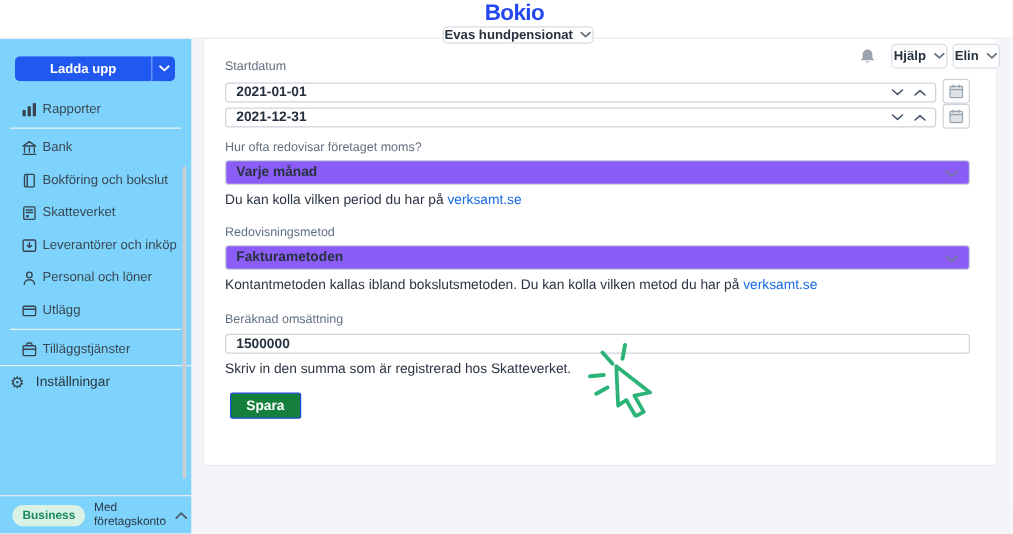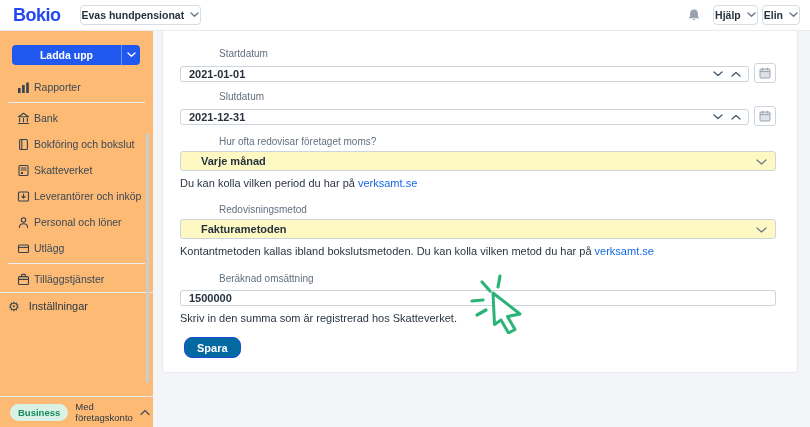--- a/index.html
+++ b/index.html
@@ -2,31 +2,31 @@
 <html><head>
 <meta charset="utf-8">
 <style>
   * { margin:0; padding:0; box-sizing:border-box; }
   html,body { background:#fff; }
   body { font-family:"Liberation Sans", sans-serif; }
   .page { position:relative; width:810px; height:427px; background:#f4f5f8; overflow:hidden; }
 
   
   .header { position:absolute; top:0; left:0; width:810px; height:31px; background:#fff;
-            border-bottom:1px solid #e8eaee; display:flex; align-items:center; z-index:5; }
+            border-bottom:1px solid #e8eaee; display:flex; align-items:center; z-index:5;flex-direction:column; }
   .logo { font-size:18px; font-weight:800; color:#2348f0; letter-spacing:-0.5px; margin-left:13px; cursor:pointer; }
   .chip { display:inline-flex; align-items:center; gap:6px; height:20px; padding:0 1px;
           background:#fff; border:1px solid #d8dde3; border-radius:4px; font-size:10.5px;
           font-weight:700; color:#27323f; cursor:pointer; font-family:inherit; }
   .company-chip { margin-left:19px; }
   .header-right { margin-left:auto; display:flex; align-items:center; gap:4px; margin-right:10px; }
   .bell-btn { background:none; border:none; cursor:pointer; margin-right:8px; display:flex; align-items:center; }
 
   
-  .sidebar { position:absolute; top:31px; left:0; width:153px; height:396px; background:#fdba74;
+  .sidebar { position:absolute; top:31px; left:0; width:153px; height:396px; background:#7dd3fc;
              display:flex; flex-direction:column; z-index:4; }
   .upload-wrap { margin:14px 13px 0 12px; height:20px; display:flex; border-radius:4px; overflow:hidden; }
   .upload-main { flex:1; background:#2158f0; color:#fff; border:none; font-size:10.5px; font-weight:700;
                  cursor:pointer; font-family:inherit; }
   .upload-chev { width:19px; background:#2158f0; border:none; border-left:1px solid rgba(255,255,255,.35);
                  cursor:pointer; display:flex; align-items:center; justify-content:center; }
   .nav { margin-top:9px; }
   .nav-item { height:26px; display:flex; align-items:center; gap:4px; padding-left:17px;
               font-size:10.5px; color:#3a4855; cursor:pointer; }
   .nav-ic { width:13px; display:flex; justify-content:center; }
@@ -41,41 +41,41 @@
   .plan-label { font-size:9.5px; color:#2b3845; }
   .plan-chev { margin-left:auto; background:none; border:none; cursor:pointer; display:flex; }
   .scroll-thumb { position:absolute; left:146px; top:102px; width:3px; height:250px;
                   background:#c9ced4; border-radius:3px; cursor:pointer; }
 
   
   .main { position:absolute; top:31px; left:153px; right:0; bottom:0; background:#f4f5f8; }
   .card { position:absolute; left:9px; top:0; width:636px; height:342px; background:#fff;
           border:1px solid #e9ecef; border-top:none; border-radius:0 0 4px 4px;
           padding:17px 21px 0 17px; }
-  .f-label { font-size:10px; color:#61707f; height:12px; line-height:12px; margin-bottom:3px;margin-left:39px; }
+  .f-label { font-size:10px; color:#61707f; height:12px; line-height:12px; margin-bottom:3px; }
   .inp { height:16px; border:1px solid #ced4db; border-radius:3px; background:#fff;
          font-size:11px; font-weight:600; color:#27323f; padding:0 8px; width:100%;
          font-family:inherit; }
   .date-row { display:flex; align-items:center; gap:5px; }
   .date-field { position:relative; width:572px; }
   .date-field .inp { width:100%; padding-right:46px; }
   .steppers { position:absolute; right:8px; top:0; height:20px; display:flex; align-items:center; gap:8px; }
   .stepper { background:none; border:none; cursor:pointer; display:flex; padding:0; }
   .cal-btn { width:22px; height:20px; border:1px solid #ced4db; border-radius:3px; background:#fff;
              cursor:pointer; display:flex; align-items:center; justify-content:center; }
-  .select { position:relative; height:20px; border:1px solid #ced4db; border-radius:3px; background:#fef9c3;
-            font-size:11px; font-weight:600; color:#27323f; line-height:18px; padding:0 26px 0 20px;
+  .select { position:relative; height:20px; border:1px solid #ced4db; border-radius:3px; background:#8b5cf6;
+            font-size:11px; font-weight:600; color:#27323f; line-height:18px; padding:0 26px 0 8px;
             cursor:pointer; }
   .select .sel-chev { position:absolute; right:8px; top:7px; }
   .help { font-size:11px; color:#2b3542; line-height:13px; }
   .help a { color:#176ae5; text-decoration:none; cursor:pointer; }
   .mt-g1 { margin-top:8px; } .mt-g2 { margin-top:10px; } .mt-help { margin-top:6px; }
   .mt-g3 { margin-top:14px; } .mt-g4 { margin-top:15px; } .mt-btn { margin-top:12px; }
-  .save-btn { margin-left:4px; height:21px; padding:0 12px; background:#0369a1; border:1px solid #1b4cdb;
-              border-radius:8px; color:#fff; font-size:11px; font-weight:700; cursor:pointer; font-family:inherit; }
+  .save-btn { margin-left:4px; height:21px; padding:0 12px; background:#15803d; border:1px solid #1b4cdb;
+              border-radius:2px; color:#fff; font-size:11px; font-weight:700; cursor:pointer; font-family:inherit; }
   .cursor { position:absolute; left:470px; top:274px; z-index:9; pointer-events:none; }
 </style>
 </head>
 <body>
 
 <div class="page">
 
   <header class="header">
     <div class="logo">Bokio</div>
     <button class="chip company-chip">
@@ -238,21 +238,20 @@
           </span>
         </div>
         <button class="cal-btn">
           <svg width="12" height="12" viewBox="0 0 12 12">
               <rect x="1" y="2" width="10" height="9" rx="1" fill="#dfe3e8" stroke="#99a2ac"></rect>
               <path d="M3.5 0.8v2.4M8.5 0.8v2.4M1 4.6h10" stroke="#99a2ac" fill="none"></path>
             </svg>
         </button>
       </div>
 
-      <div class="f-label mt-g1">Slutdatum</div>
       <div class="date-row">
         <div class="date-field">
           <input class="inp" type="text" value="2021-12-31" style="">
           <span class="steppers">
             <button class="stepper">
               <svg width="10" height="6" viewBox="0 0 10 6">
                   <path d="M1 1l4 3.5L9 1" fill="none" stroke="#46566a" stroke-width="1.3" stroke-linecap="round" stroke-linejoin="round"></path>
                 </svg>
             </button>
             <button class="stepper">

